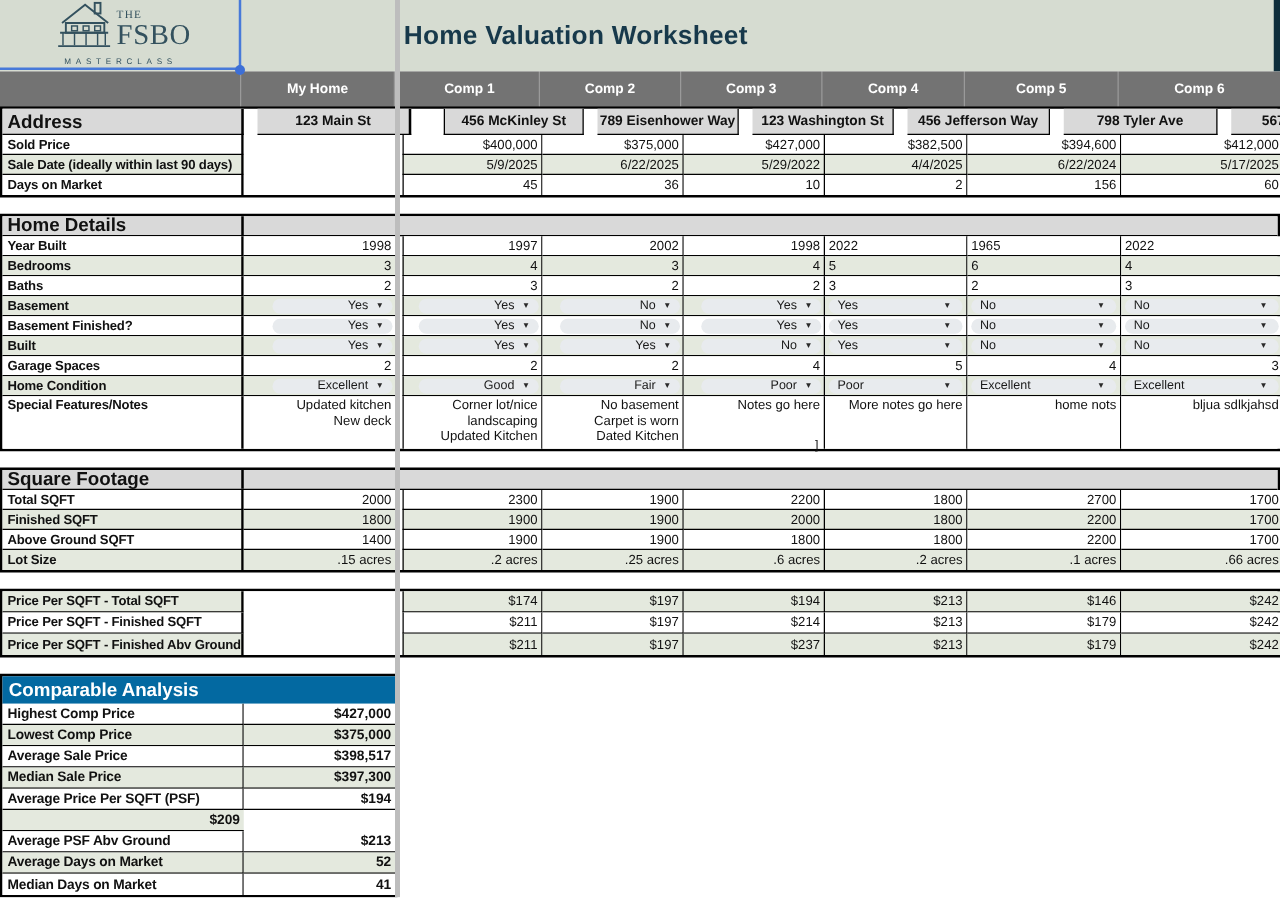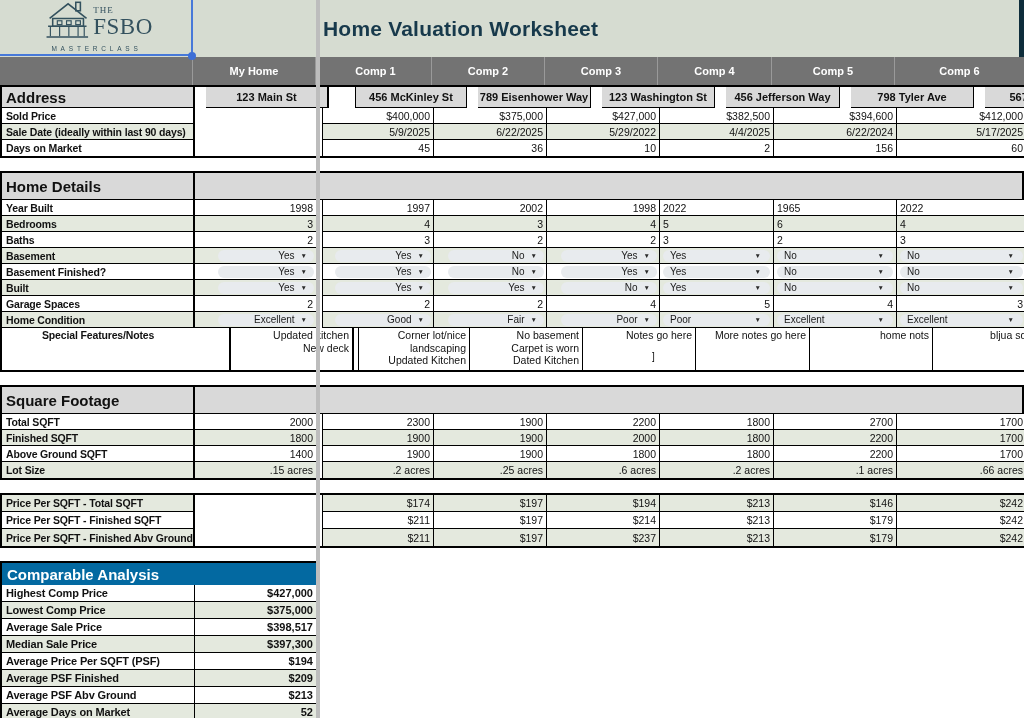--- a/index.html
+++ b/index.html
@@ -51,27 +51,27 @@
   .c-comp6 { border-right:none; }
   .g { background:#e4e9de; }
   .merged { background:#fff; border-bottom:none; }
   .al { justify-content:flex-start; }
 
   .row-addr { height:21px;gap:11px; }
   .row-addr .cell { justify-content:center; font-weight:600; font-size:11px; background:#d9d9d9; }
   .row-addr .c-label { justify-content:flex-start; font-size:15px; font-weight:700; letter-spacing:0; }
   .row-addr .c-split { background:transparent; }
 
-  .row-notes { height:42px;margin-left:36px; }
+  .row-notes { height:42px; }
   .row-notes .cell { align-items:flex-start; padding-top:1px; white-space:pre-line;
                      text-align:right; line-height:12.5px; }
   .row-notes .c-label { white-space:nowrap; }
   .row-price { height:17px; }
 
-  .sec-title { height:27px; background:#d9d9d9; display:flex; border-bottom:1px solid #000; }
+  .sec-title { height:16px; background:#d9d9d9; display:flex; border-bottom:1px solid #000; }
   .sec-title .t { width:193px; border-right:2px solid #000; font-size:15px; font-weight:700;
                   display:flex; align-items:center; padding-left:4px; }
   .gap { height:13px; }
 
   
   .cell-dd { padding:0 2px; }
   .dd { background:#e8ebee; border-radius:8px; height:12px; display:flex; align-items:center;
         font-size:10px; color:#1a1a1a; }
   .dd-compact { width:96px; margin-left:auto; justify-content:flex-end; gap:6px; padding:0 7px 0 0; }
   .dd-wide { flex:1; justify-content:space-between; margin:0 1px; padding:0 9px 0 7px; }
@@ -539,21 +539,20 @@
         </div>
         <div class="an-row">
           <div class="cell c-label g">Median Sale Price</div>
           <div class="cell g">$397,300</div>
         </div>
         <div class="an-row">
           <div class="cell c-label">Average Price Per SQFT (PSF)</div>
           <div class="cell">$194</div>
         </div>
         <div class="an-row">
-          <div class="cell c-label g">Average PSF Finished</div>
           <div class="cell g">$209</div>
         </div>
         <div class="an-row">
           <div class="cell c-label">Average PSF Abv Ground</div>
           <div class="cell">$213</div>
         </div>
         <div class="an-row">
           <div class="cell c-label g">Average Days on Market</div>
           <div class="cell g">52</div>
         </div>

